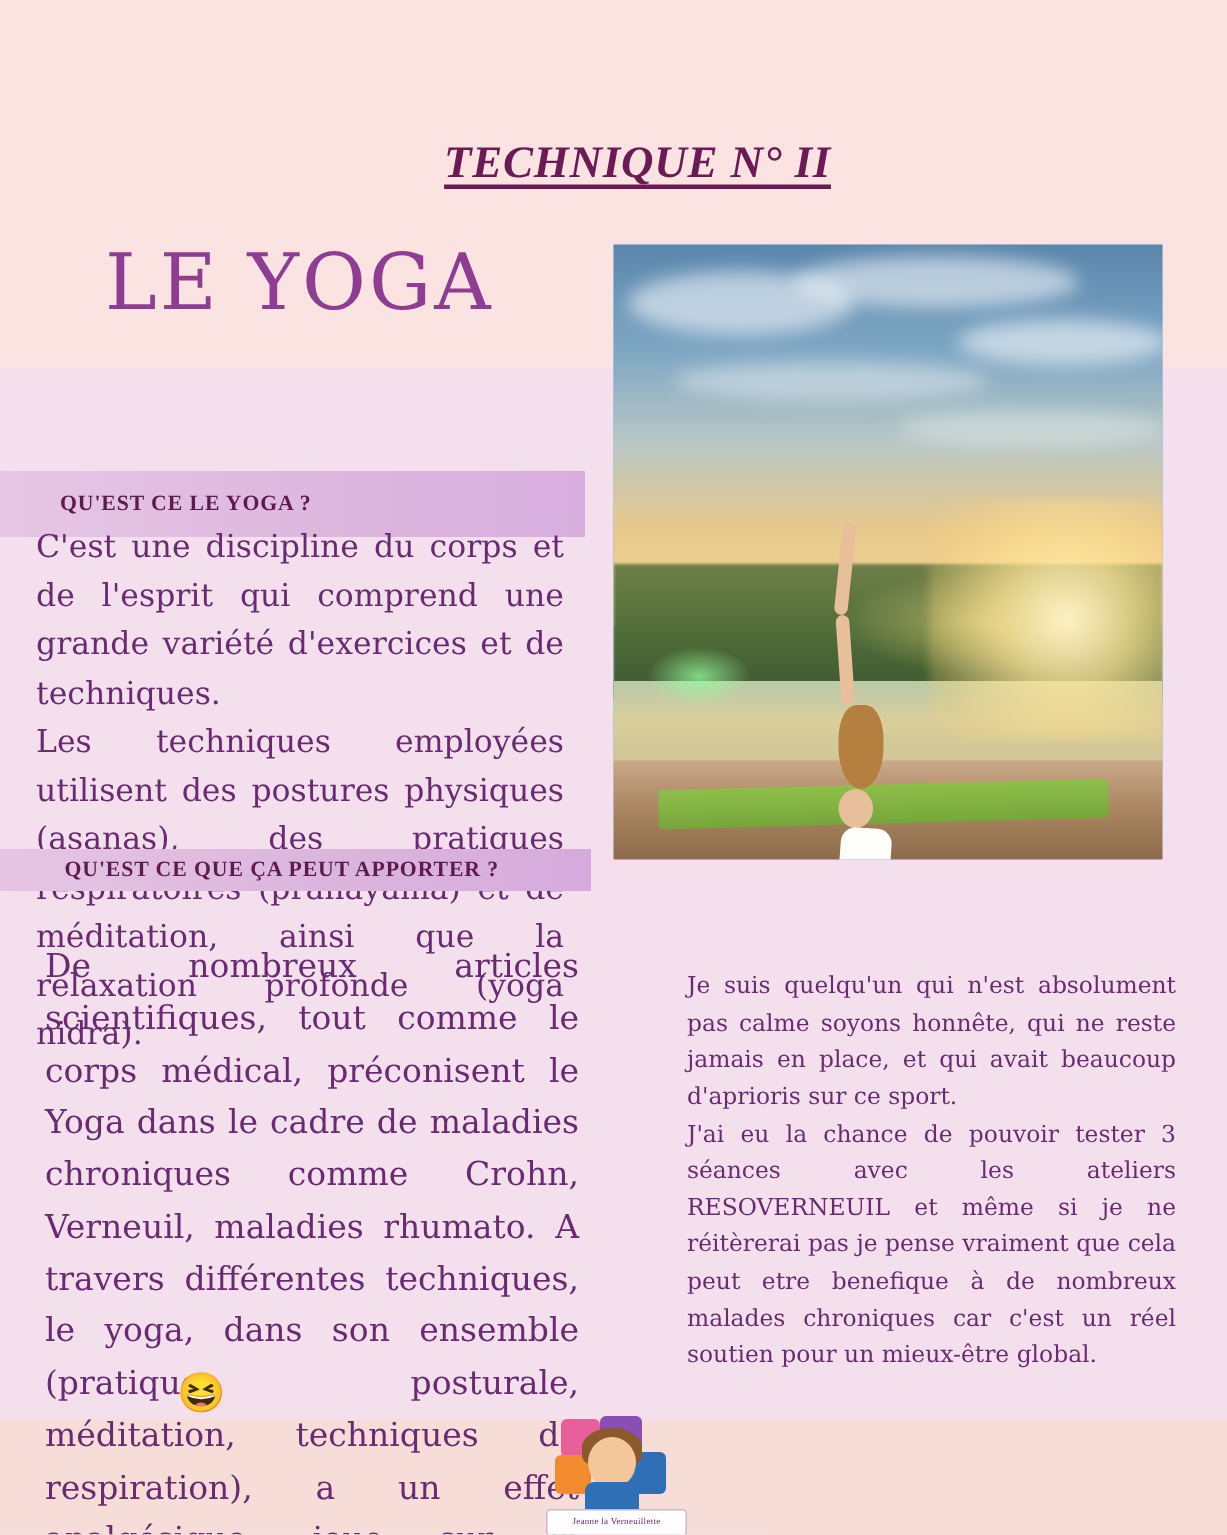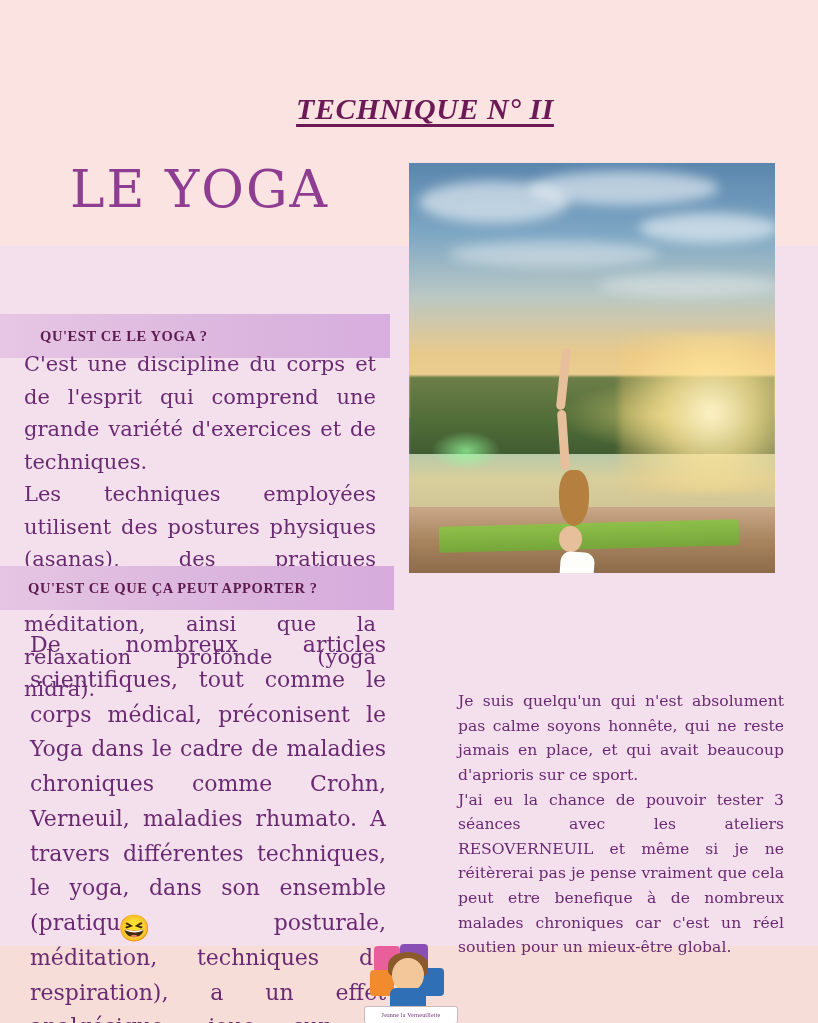--- a/index.html
+++ b/index.html
@@ -168,23 +168,23 @@
   }
   .hdr1 {
     left: 0; top: 291px;
     width: 390px; height: 44px;
     background: linear-gradient(90deg, #e6c6e4 0%, #dcb6de 60%, #d7aede 100%);
     padding-left: 40px;
     margin-top: 23px;
   }
   .hdr2 {
     left: 0; top: 566px;
-    width: 394px; height: 44px;
+    width: 394px; height: 28px;
     background: linear-gradient(90deg, #e5c5e3 0%, #dab4dd 60%, #d6abdc 100%);
-    padding-left: 28px;
+    padding-left: 43px;
   }
   .hdr3 {
     left: 455px; top: 590px;
     width: 363px; height: 44px;
     background: linear-gradient(90deg, #e3c2e2 0%, #dab4dd 60%, #d5a9db 100%);
     padding-left: 25px;
   }
 
   .body-text {
     position: absolute;
@@ -276,21 +276,21 @@
     </div>
   </div>
 
   <div class="sec-header hdr1">QU'EST CE LE YOGA ?</div>
   <div class="body-text txt1" style="white-space: pre-line;">C'est une discipline du corps et de l'esprit qui comprend une grande variété d'exercices et de techniques.
 Les techniques employées utilisent des postures physiques (asanas), des pratiques respiratoires (pranayama) et de méditation, ainsi que la relaxation profonde (yoga nidra).</div>
 
   <div class="sec-header hdr2">QU'EST CE QUE ÇA PEUT APPORTER ?</div>
   <div class="body-text txt2" style="white-space: pre-line;">De nombreux articles scientifiques, tout comme le corps médical, préconisent le Yoga dans le cadre de maladies chroniques comme Crohn, Verneuil, maladies rhumato. A travers différentes techniques, le yoga, dans son ensemble (pratique posturale, méditation, techniques de respiration), a un effet analgésique, joue sur la perception de la douleur, régule les émotions... Pas besoin de vous expliquer à quel point ça peut faire du bien ....</div>
 
-  <div class="body-text txt3" style="white-space: pre-line; margin-top: 44px;">Je suis quelqu'un qui n'est absolument pas calme soyons honnête, qui ne reste jamais en place, et qui avait beaucoup d'aprioris sur ce sport.
+  <div class="body-text txt3" style="white-space: pre-line;">Je suis quelqu'un qui n'est absolument pas calme soyons honnête, qui ne reste jamais en place, et qui avait beaucoup d'aprioris sur ce sport.
 J'ai eu la chance de pouvoir tester 3 séances avec les ateliers RESOVERNEUIL et même si je ne réitèrerai pas je pense vraiment que cela peut etre benefique à de nombreux malades chroniques car c'est un réel soutien pour un mieux-être global.</div>
 
   <div class="emoji">😆</div>
 
   <div class="logo">
     <div class="puzzle p-pink"></div>
     <div class="puzzle p-purple"></div>
     <div class="puzzle p-orange"></div>
     <div class="puzzle p-blue"></div>
     <div class="hair"></div>

